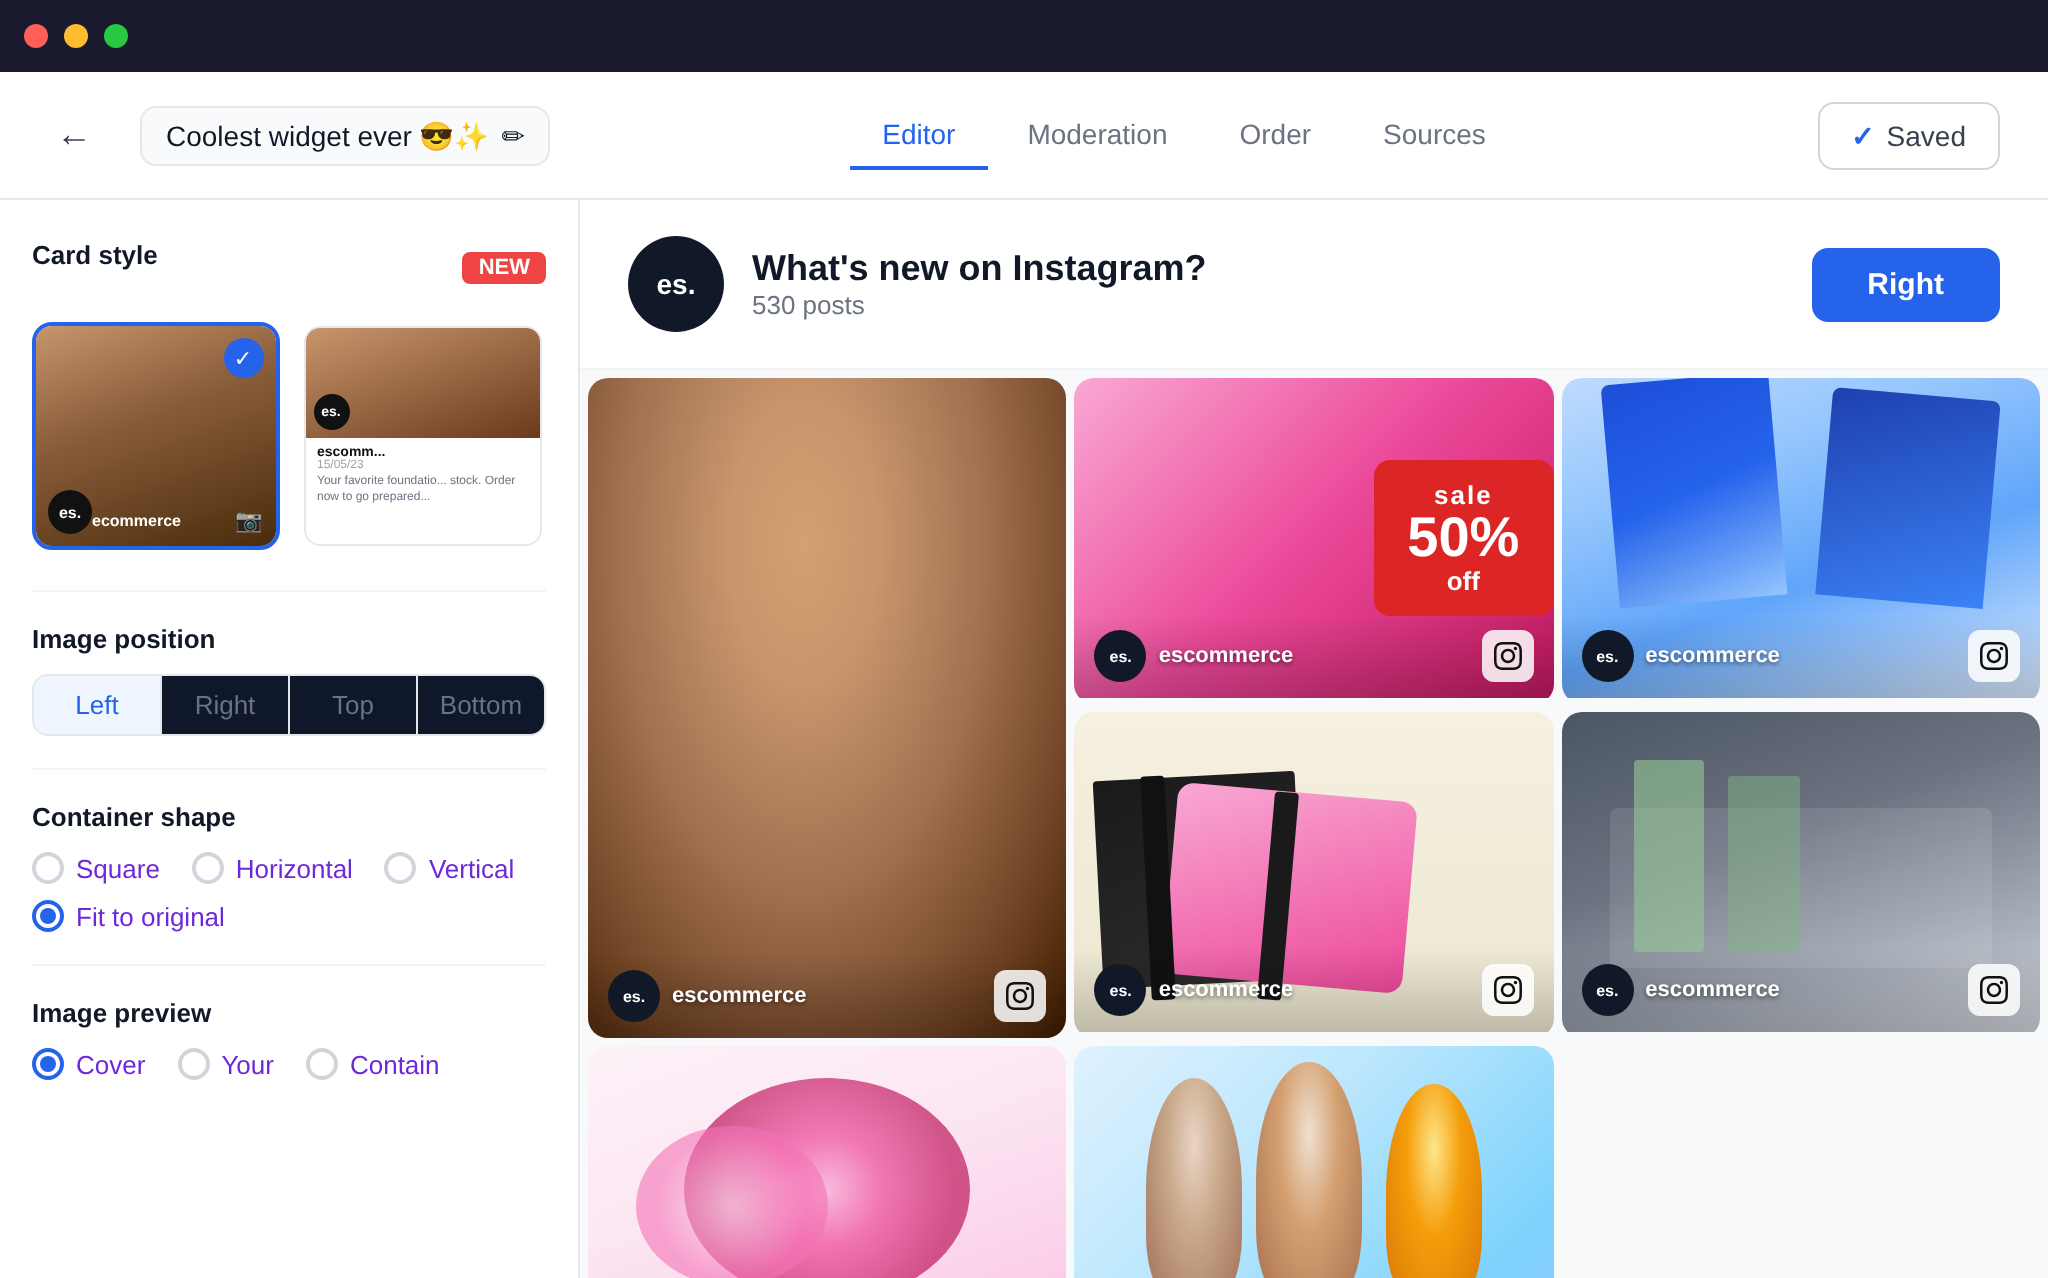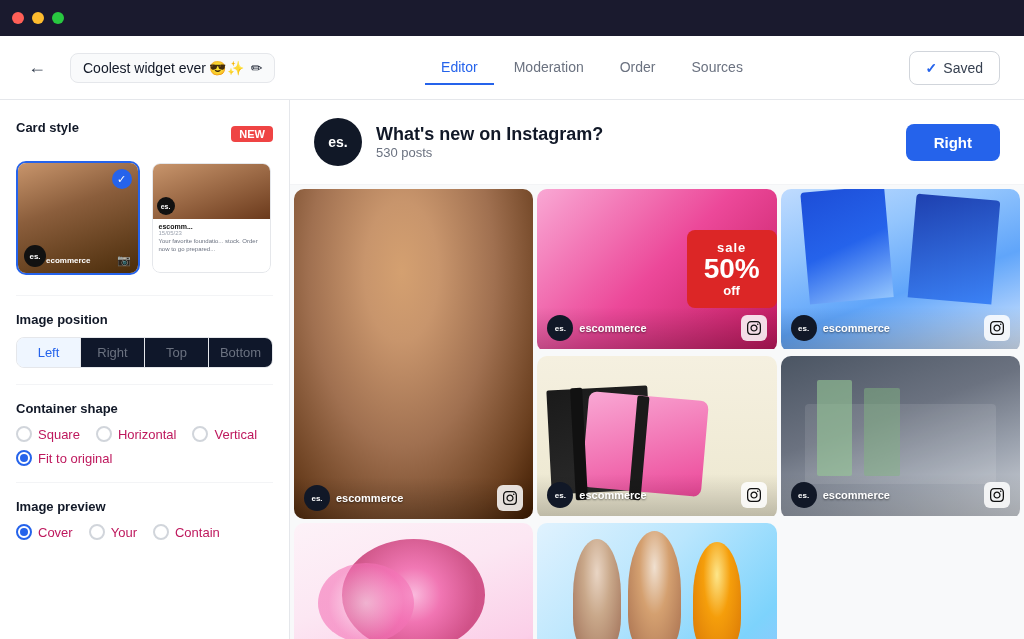--- a/index.html
+++ b/index.html
@@ -207,21 +207,21 @@
       display: flex;
       align-items: center;
       gap: 16px;
       margin-bottom: 8px;
     }
     .radio-item {
       display: flex;
       align-items: center;
       gap: 6px;
       font-size: 13px;
-      color: #be185d;
+      color: #6d28d9;
       cursor: pointer;
     }
     .radio-circle {
       width: 16px;
       height: 16px;
       border-radius: 50%;
       border: 2px solid #d1d5db;
       background: #fff;
       display: flex;
       align-items: center;

